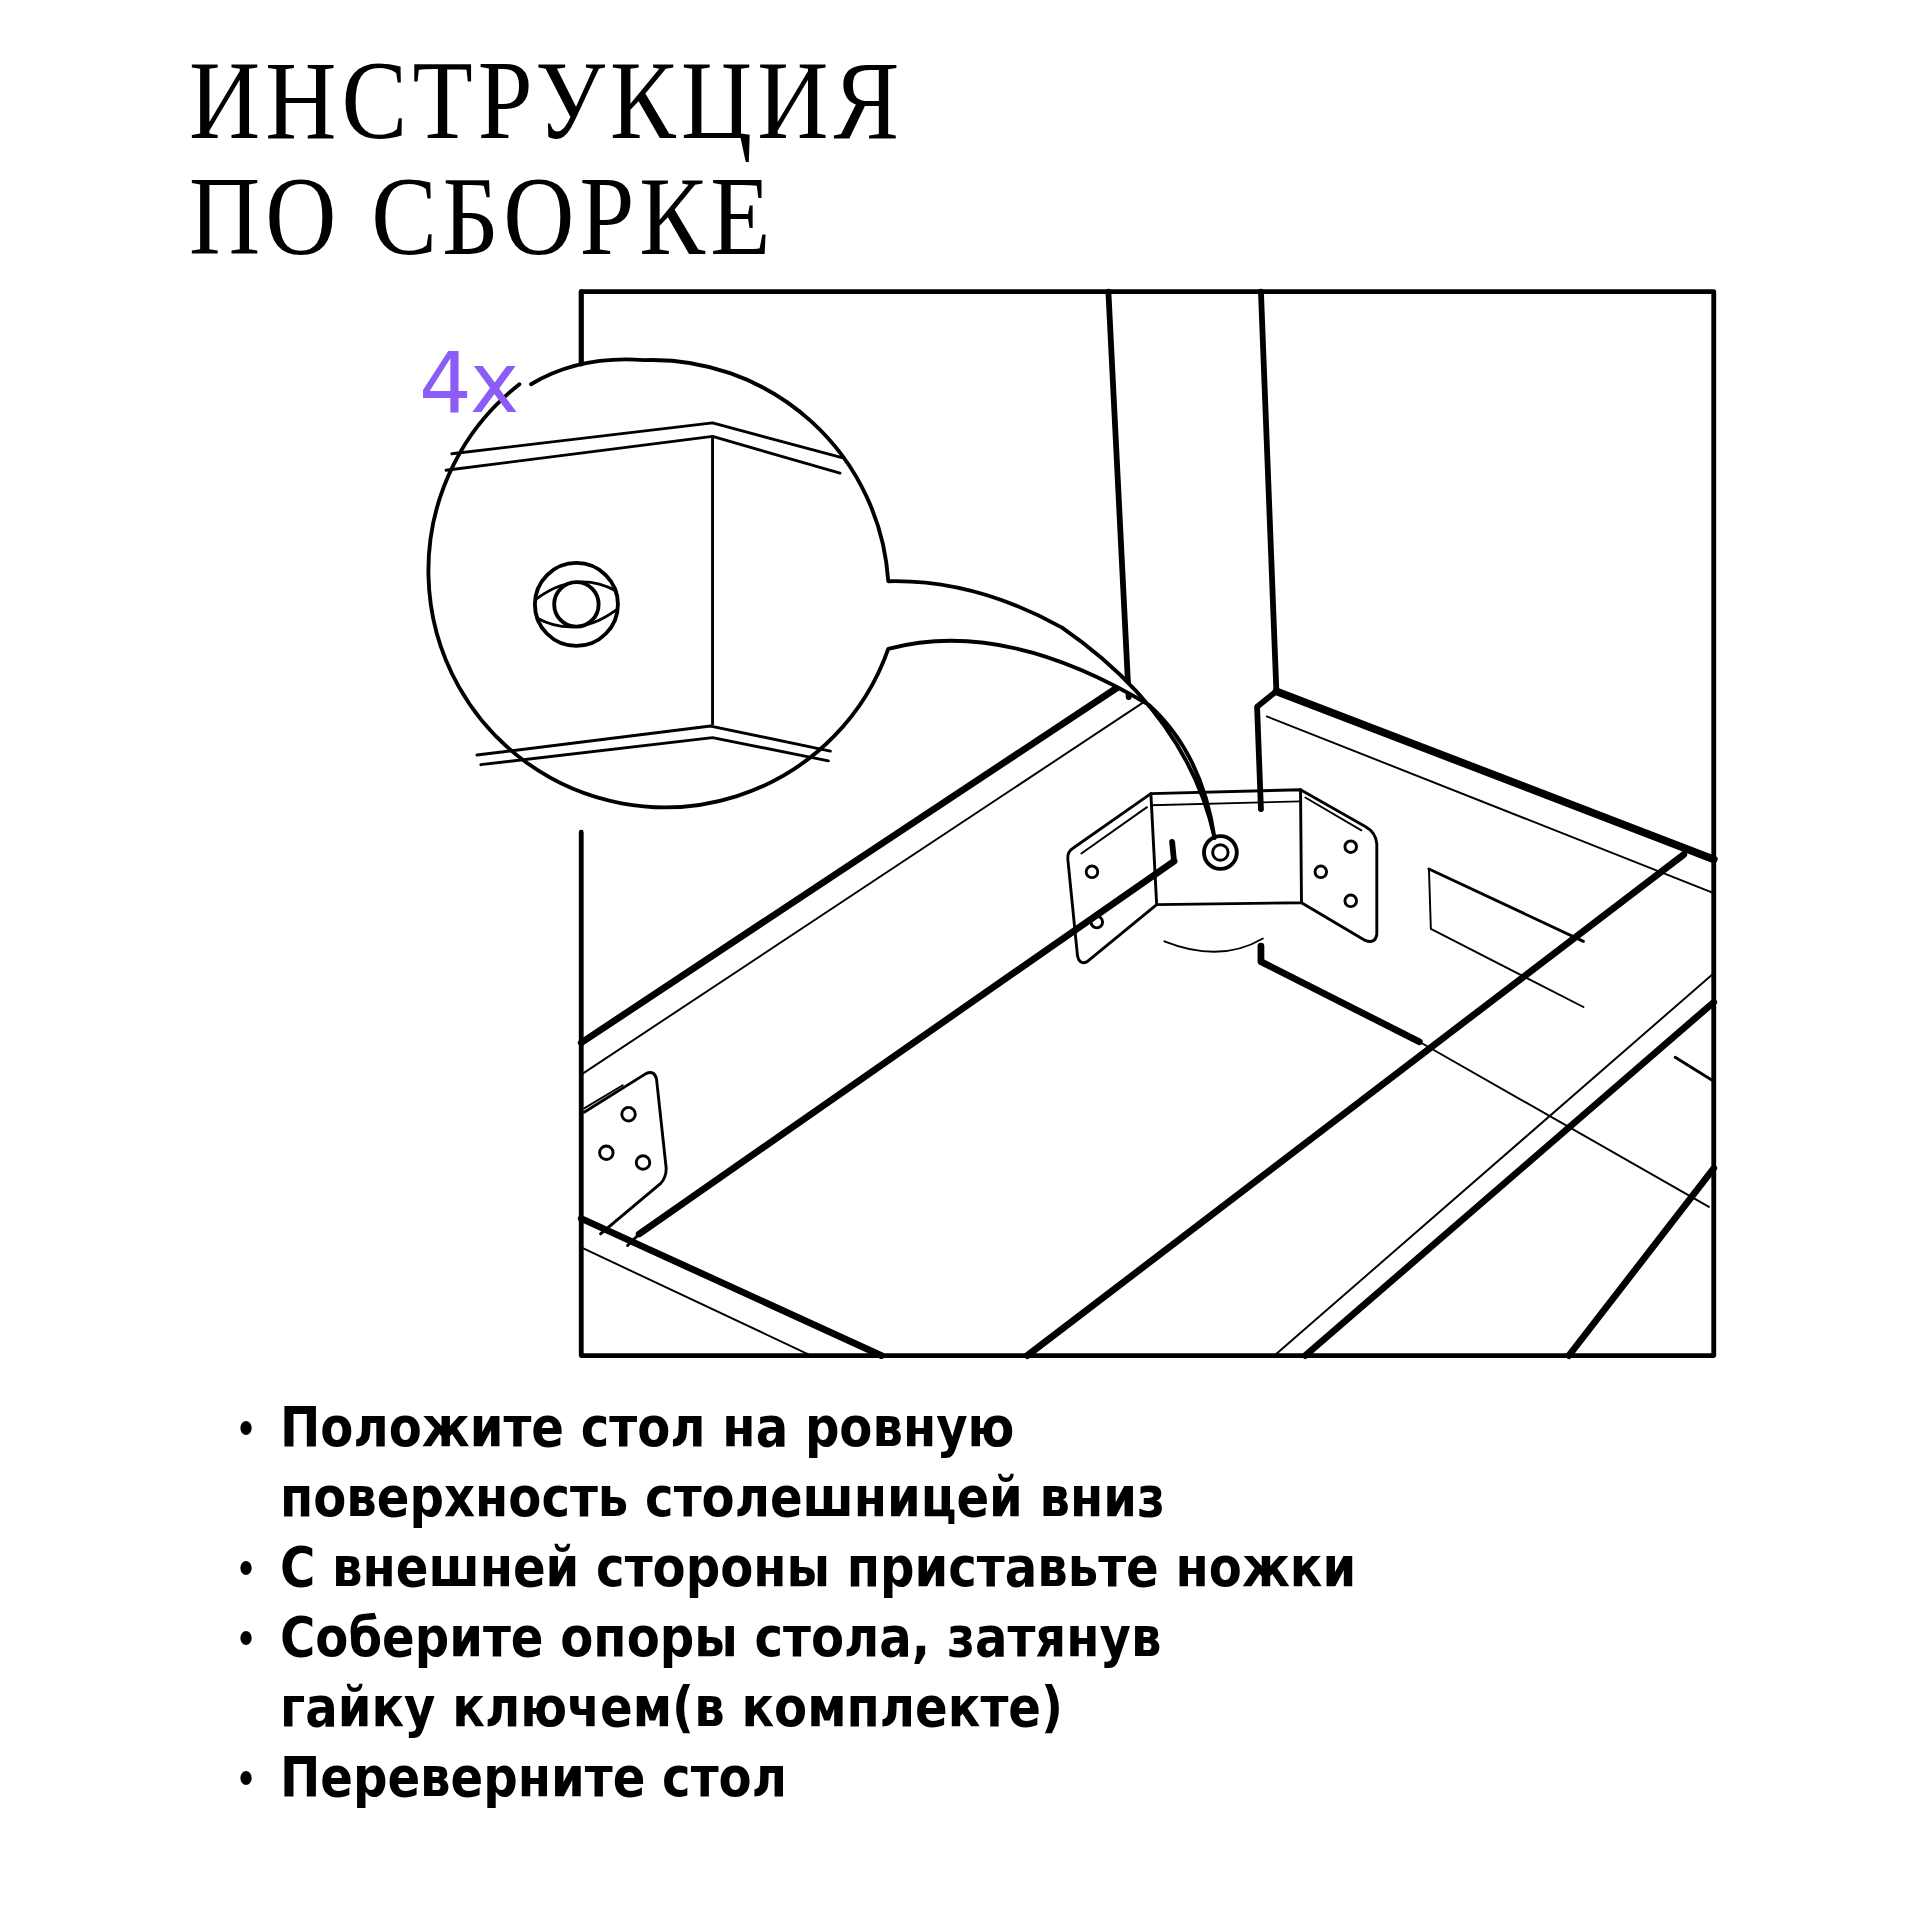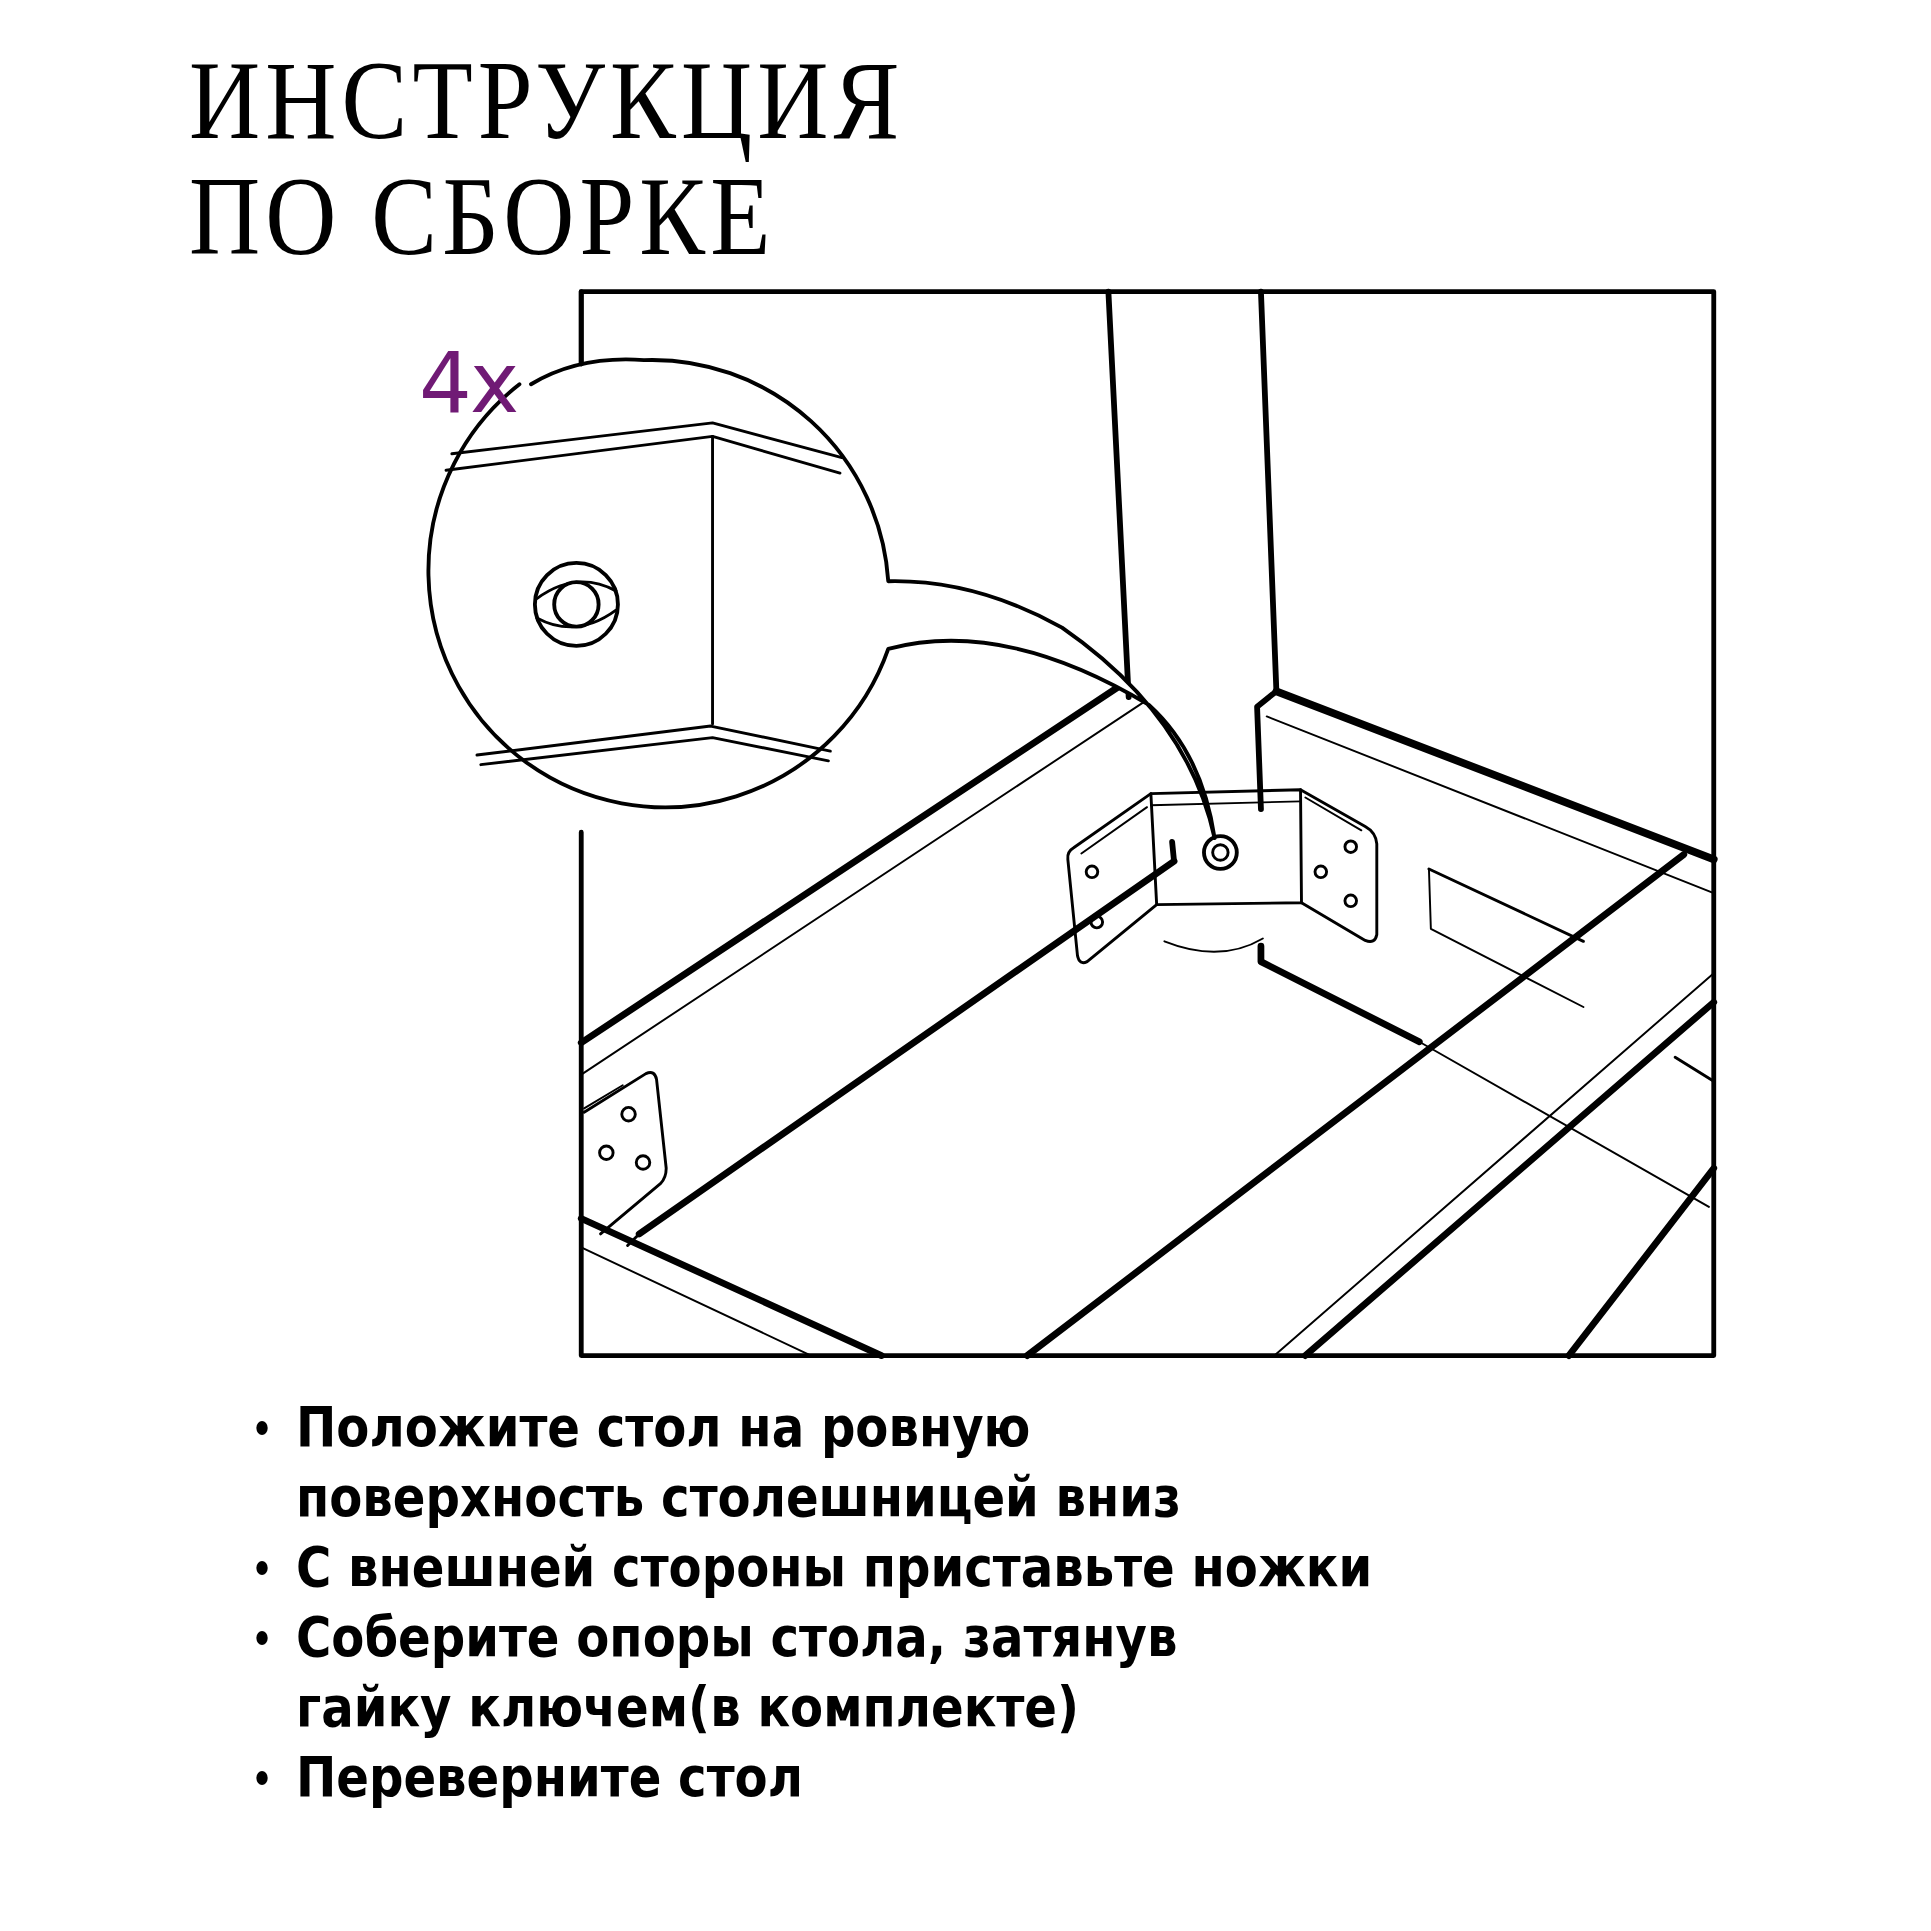--- a/index.html
+++ b/index.html
@@ -10,25 +10,25 @@
     font-size: 112px; line-height: 116px; color: #000;
     letter-spacing: 5.8px; font-weight: normal;
     transform: scaleX(0.88); transform-origin: left top;
     white-space: nowrap;
   }
   .title span { display: block; }
   .figure { position: absolute; left: 0; top: 0; width: 1931px; height: 1371px; }
   .qty-label {
     position: absolute; left: 419px; top: 340px;
     font-family: "DejaVu Sans", sans-serif; font-size: 83px;
-    line-height: 87px; color: #701a75; font-weight: normal;
+    line-height: 87px; color: #8b5cf6; font-weight: normal;
     letter-spacing: -1.9px;
   }
   .steps {
-    position: absolute; left: 253px; top: 1392px;
+    position: absolute; left: 237px; top: 1392px;
     list-style: none; margin: 0; padding: 0;
     font-family: "DejaVu Sans", sans-serif; font-weight: bold;
     font-size: 56px; line-height: 70px; color: #000;
   }
   .step { position: relative; padding-left: 50px; width: 1352px;
     transform: scaleX(0.86); transform-origin: left top; }
   .bullet {
     position: absolute; left: 3.9px; top: 29px;
     width: 13.5px; height: 13.5px; border-radius: 50%; background: #000;
   }

